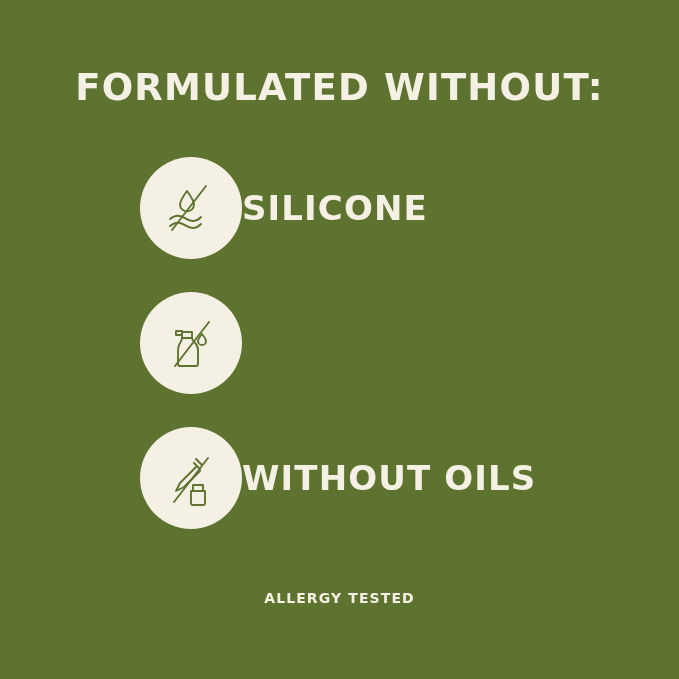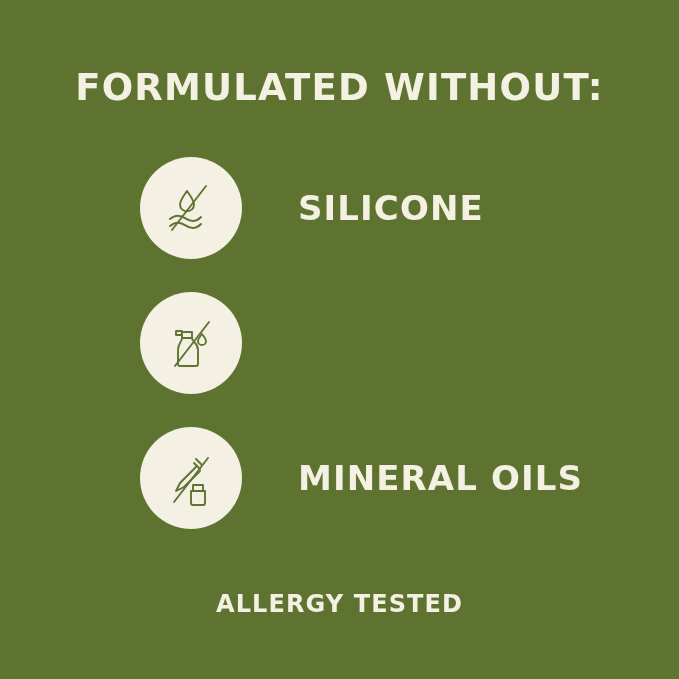--- a/index.html
+++ b/index.html
@@ -53,36 +53,35 @@
     background: #f4f1e4;
     display: flex;
     align-items: center;
     justify-content: center;
     flex: 0 0 auto;
   }
   .badge svg {
     display: block;
   }
   .item-label {
-    margin-left: 56px;
     color: #f4f1e4;
     font-size: 34px;
     letter-spacing: 1.1px;
     font-weight: bold;
     font-family: "DejaVu Sans", sans-serif;
     white-space: nowrap;
   }
   .footnote {
     position: absolute;
     left: 0;
     top: 590px;
     width: 679px;
     text-align: center;
     color: #f4f1e4;
-    font-size: 24px;
+    font-size: 14px;
     letter-spacing: 1.1px;
     font-weight: bold;
     font-family: "DejaVu Sans", sans-serif;
     white-space: nowrap;
   }
 </style>
 </head>
 <body>
 
 <div class="card">
@@ -125,20 +124,20 @@
           <svg width="62" height="62" viewBox="0 0 62 62" fill="none" stroke="#5f7331" stroke-width="1.9" stroke-linecap="round" stroke-linejoin="round">
             <path d="M36 12l6 6"></path>
             <path d="M34 16l6 6"></path>
             <path d="M36 20 L20 36 l-4 8 8 -4 16 -16"></path>
             <path d="M33 38h10v6h-10z"></path>
             <path d="M31 44h14v12a2 2 0 0 1 -2 2h-10a2 2 0 0 1 -2 -2z"></path>
             <path d="M48 11 L14 55"></path>
           </svg>
         </span>
       </div>
-      <div class="item-label">MINERAL OILS</div>
+      <div class="item-label">WITHOUT OILS</div>
     </div>
 
   </div>
 
   <div class="footnote">ALLERGY TESTED</div>
 
 </div>
 
 </body></html>

